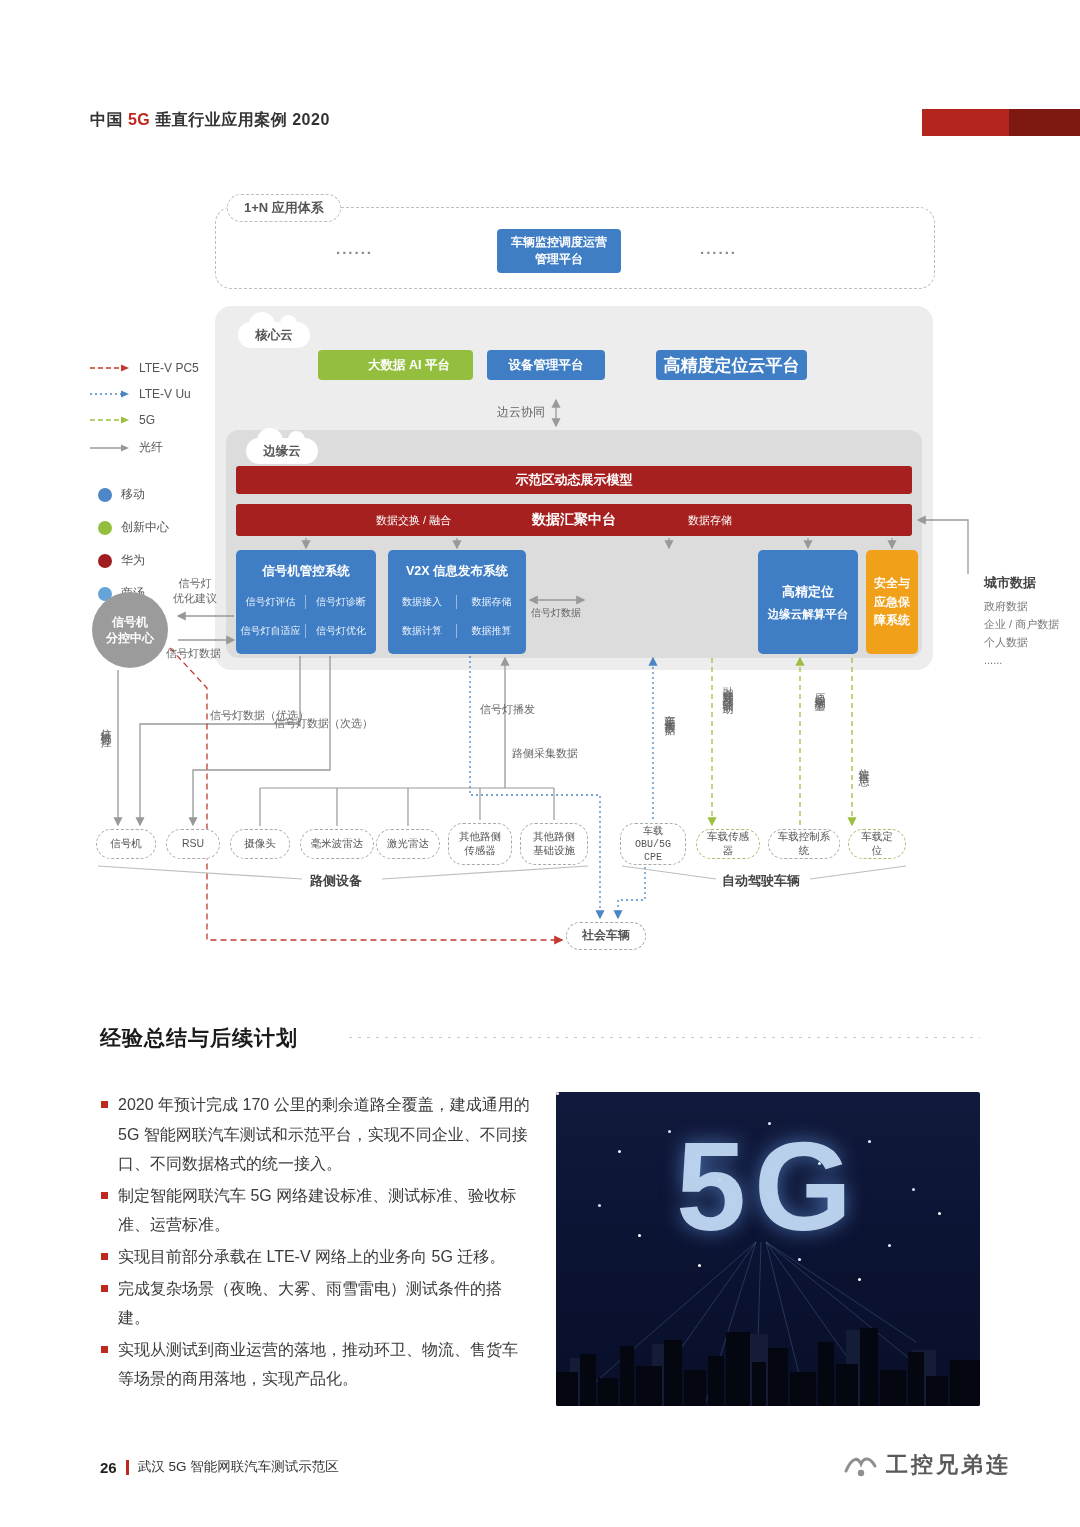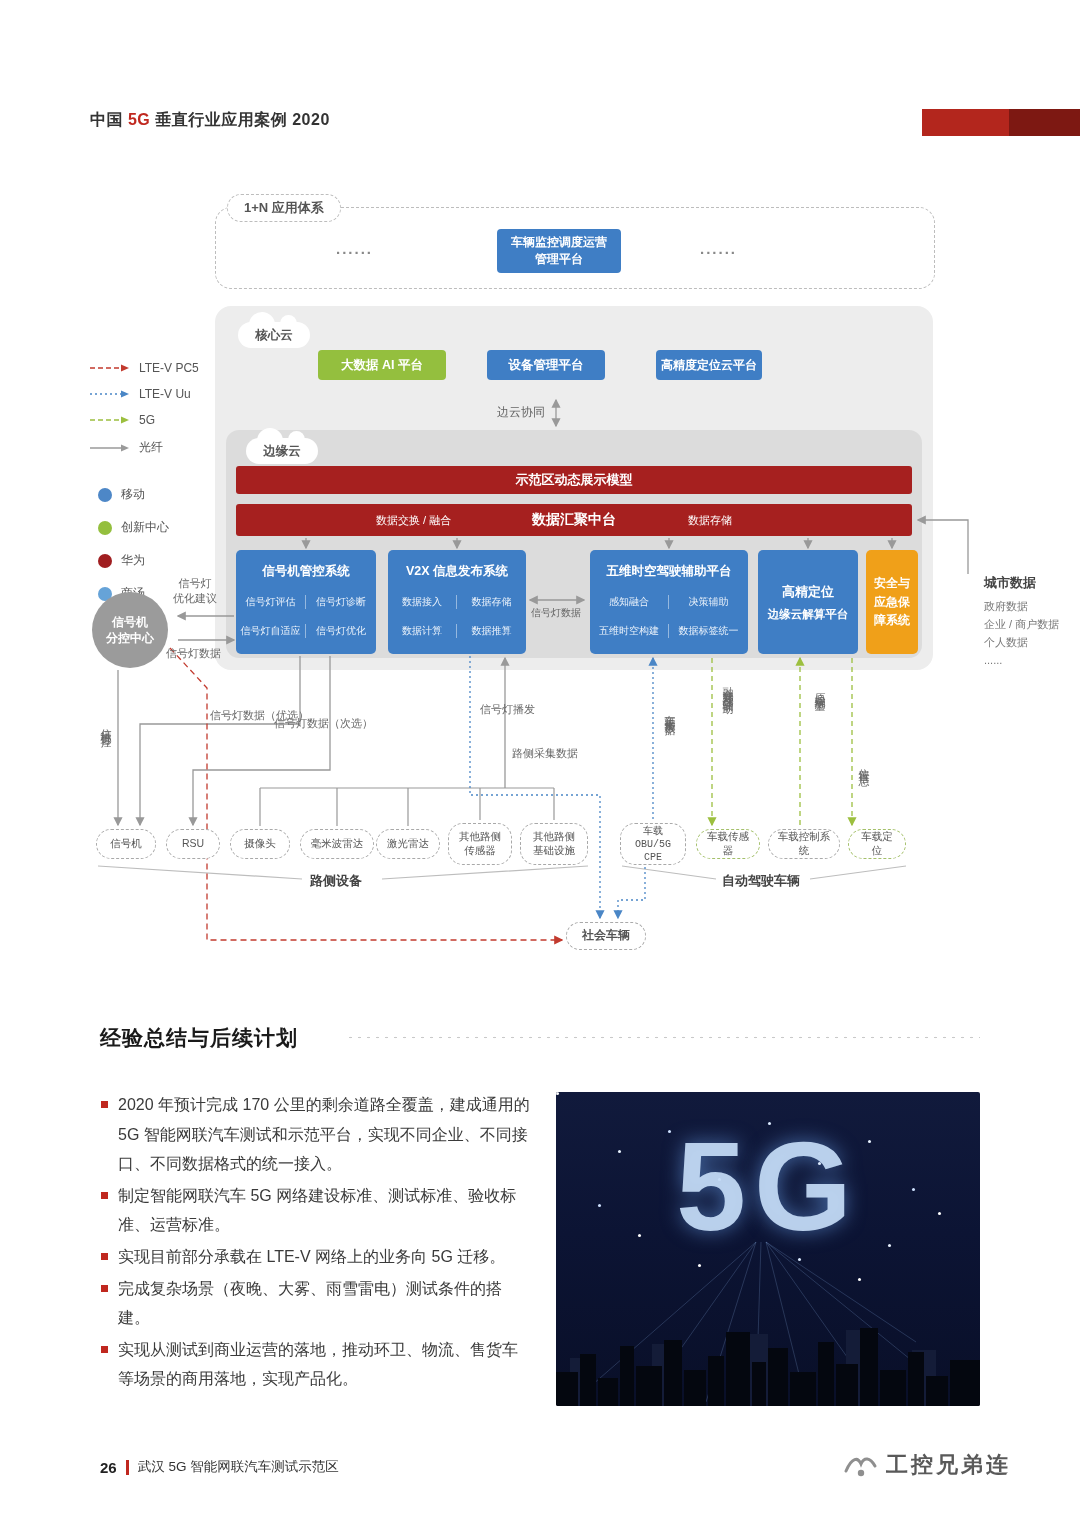--- a/index.html
+++ b/index.html
@@ -16,21 +16,21 @@
 
   
   .appbox{left:215px;top:207px;width:718px;height:80px;border:1.5px dashed #bdbdbd;border-radius:16px;}
   .apppill{left:227px;top:194px;height:26px;line-height:26px;padding:0 16px;background:#fff;
            border:1.5px dashed #bdbdbd;border-radius:15px;font-size:13px;font-weight:bold;color:#555;}
   .dots{font-size:15px;color:#888;letter-spacing:2px;font-weight:bold;}
 
   .btn{display:flex;align-items:center;justify-content:center;text-align:center;color:#fff;
        font-weight:bold;border-radius:4px;}
   .btn-blue{background:#3f7ec5;}
-  .btn-green{background:#94bf3e;}
+  .btn-green{background:#94bf3e;padding-left:27px;}
 
   
   .lg-row{display:flex;align-items:center;gap:9px;font-size:12px;color:#555;margin-top:45px;}
   .org-dot{width:14px;height:14px;border-radius:50%;display:inline-block;}
 
   
   .panel{border-radius:16px;}
   .core{left:215px;top:306px;width:718px;height:364px;background:#ededed;}
   .edge{left:226px;top:430px;width:696px;height:228px;background:#dcdcdc;border-radius:13px;}
   .cloud{width:72px;height:26px;background:#fff;border-radius:13px;text-align:center;
@@ -203,21 +203,21 @@
   <div class="abs lg-row z2" style="left:98px;top:573px;">
     <span class="org-dot" style="background:#909090;"></span>
     <span>交管</span>
   </div>
 
   <div class="abs cloud z2" style="left:238px;top:322px;">
     <span>核心云</span>
   </div>
   <div class="abs btn btn-green z2" style="left:318px;top:350px;width:128px;height:30px;font-size:12.5px;">大数据 AI 平台</div>
   <div class="abs btn btn-blue z2" style="left:487px;top:350px;width:118px;height:30px;font-size:12.5px;">设备管理平台</div>
-  <div class="abs btn btn-blue z2" style="left:656px;top:350px;width:106px;height:30px;font-size:12px;">高精度定位云平台</div>
+  <div class="abs btn btn-blue z2" style="left:656px;top:350px;width:151px;height:30px;font-size:17px;">高精度定位云平台</div>
   <div class="abs flab z2" style="left:497px;top:404px;font-size:12px;">边云协同</div>
 
   <div class="abs cloud z2" style="left:246px;top:438px;">
     <span>边缘云</span>
   </div>
   <div class="abs redbar z2" style="left:236px;top:466px;width:676px;height:28px;font-size:13px;">示范区动态展示模型</div>
   <div class="abs redbar z2" style="left:236px;top:504px;width:676px;height:32px;">
     <span class="abs" style="left:140px;font-size:11px;font-weight:normal;">数据交换 / 融合</span>
     <span style="font-size:14px;">数据汇聚中台</span>
     <span class="abs" style="left:452px;font-size:11px;font-weight:normal;">数据存储</span>
@@ -235,29 +235,20 @@
   <div class="abs sys z2" style="left:388px;top:550px;width:138px;height:104px;">
     <div class="t">V2X 信息发布系统</div>
     <div class="items">
       <span>数据接入</span>
       <span>数据存储</span>
       <span>数据计算</span>
       <span>数据推算</span>
     </div>
   </div>
   <div class="abs flab z2" style="left:524px;top:606px;width:64px;font-size:10px;text-align:center;">信号灯数据</div>
-  <div class="abs sys z2" style="left:590px;top:550px;width:158px;height:104px;">
-    <div class="t">五维时空驾驶辅助平台</div>
-    <div class="items">
-      <span>感知融合</span>
-      <span>决策辅助</span>
-      <span>五维时空构建</span>
-      <span>数据标签统一</span>
-    </div>
-  </div>
   <div class="abs blk4 z2" style="left:758px;top:550px;width:100px;height:104px;">
     <span style="font-size:13px;font-weight:bold;">高精定位</span>
     <span style="font-size:11.5px;font-weight:bold;">边缘云解算平台</span>
   </div>
   <div class="abs blk5 z2" style="left:866px;top:550px;width:52px;height:104px;">
     <span>安全与应急保障系统</span>
   </div>
 
   <div class="abs z2" style="left:936px;top:574px;width:120px;margin-left:48px;">
     <div class="citytitle">城市数据</div>

